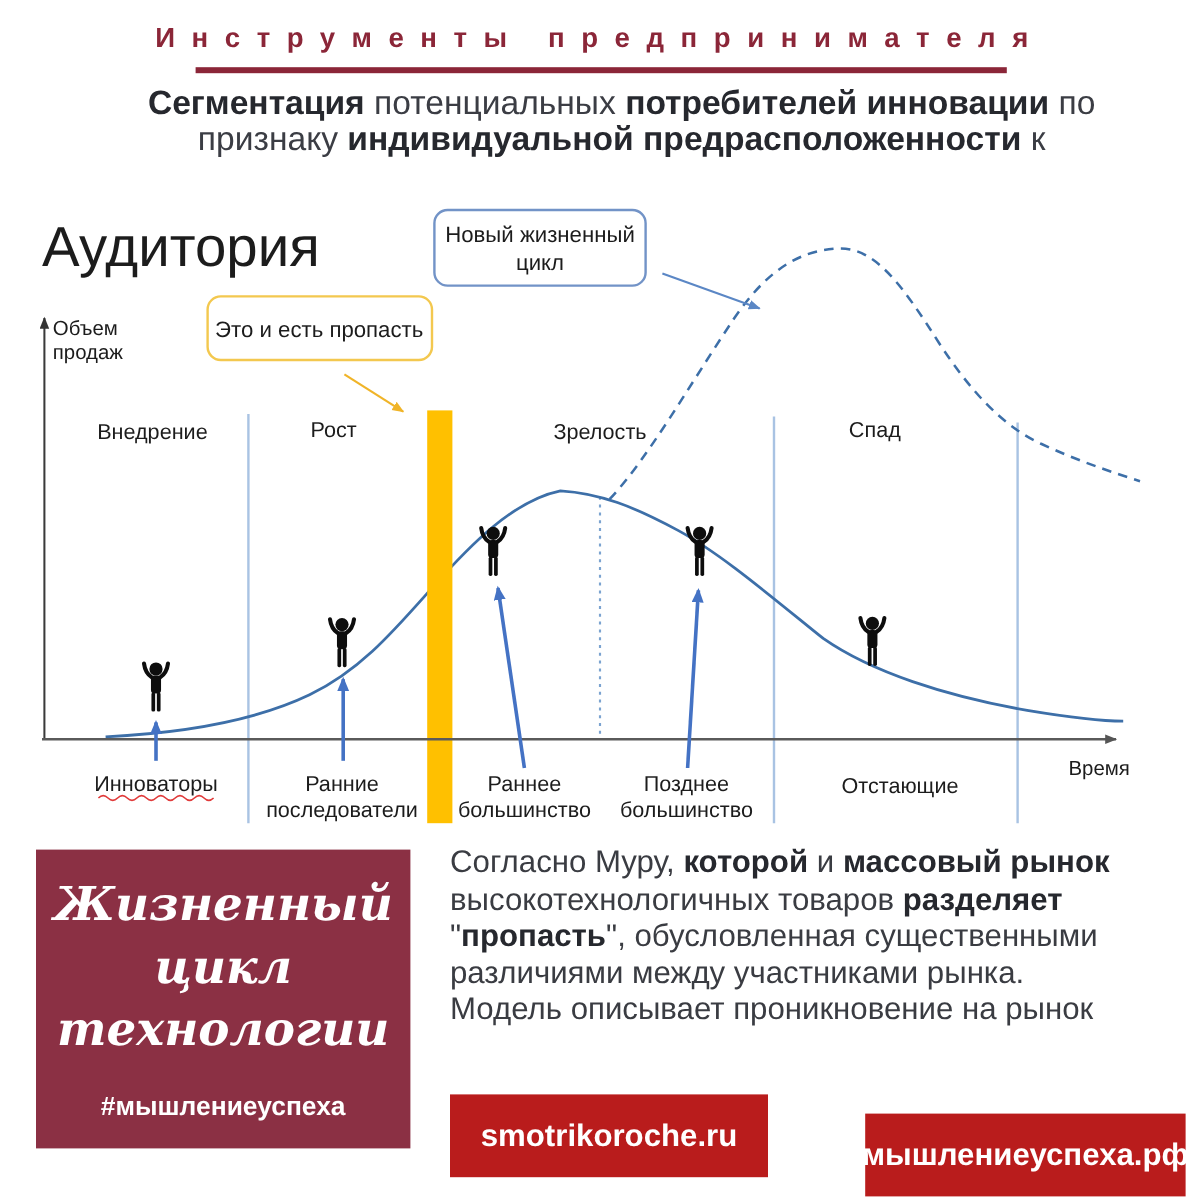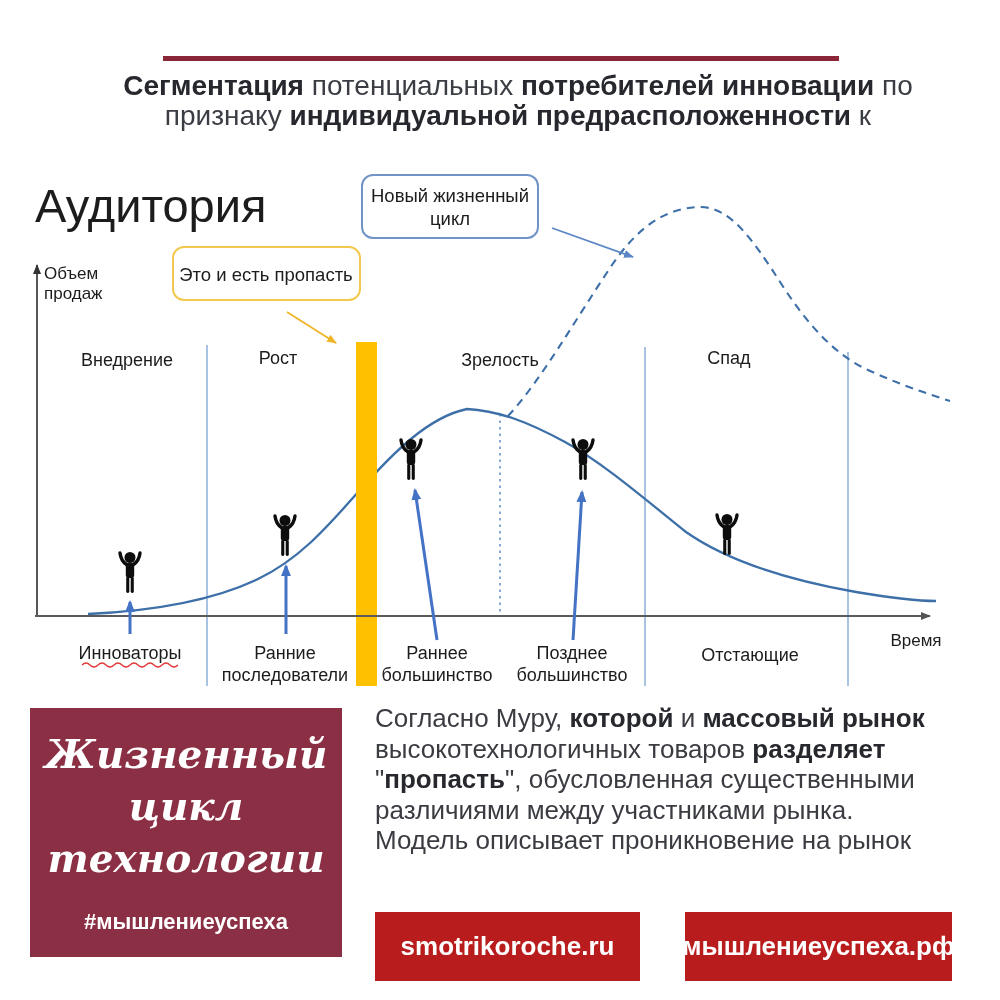--- a/index.html
+++ b/index.html
@@ -28,27 +28,28 @@
     font-size:39px;line-height:52px;}
   .brand-hashtag{position:absolute;bottom:22px;left:0;width:100%;text-align:center;
     color:#ffffff;font-weight:700;font-size:22px;}
   
   .desc{position:absolute;left:375px;top:703px;font-size:26px;line-height:30.6px;color:#3a3c42;}
   
   .btn{position:absolute;top:912px;height:69px;background:#b91c1c;color:#ffffff;
     font-weight:700;font-size:26px;display:flex;align-items:center;justify-content:center;
     cursor:pointer;}
   .btn-left{left:375px;width:265px;}
-  .btn-right{left:685px;width:267px;}
+  .btn-right{left:721px;width:267px;margin-top:16px;}
 </style>
 </head>
 <body>
 
 <div class="page">
 
+  <div class="header-title">Инструменты предпринимателя</div>
   <div class="header-rule"></div>
 
   <div class="intro">
     <p><span class="b">Сегментация</span><span> потенциальных </span><span class="b">потребителей инновации</span><span> по</span></p>
     <p><span>признаку </span><span class="b">индивидуальной предрасположенности</span><span> к</span></p>
   </div>
 
   <svg class="chart" width="1000" height="530" viewBox="0 0 1000 530">
     <defs>
       <marker id="mAxis" markerUnits="userSpaceOnUse" markerWidth="12" markerHeight="10" refX="9" refY="4" orient="auto">

